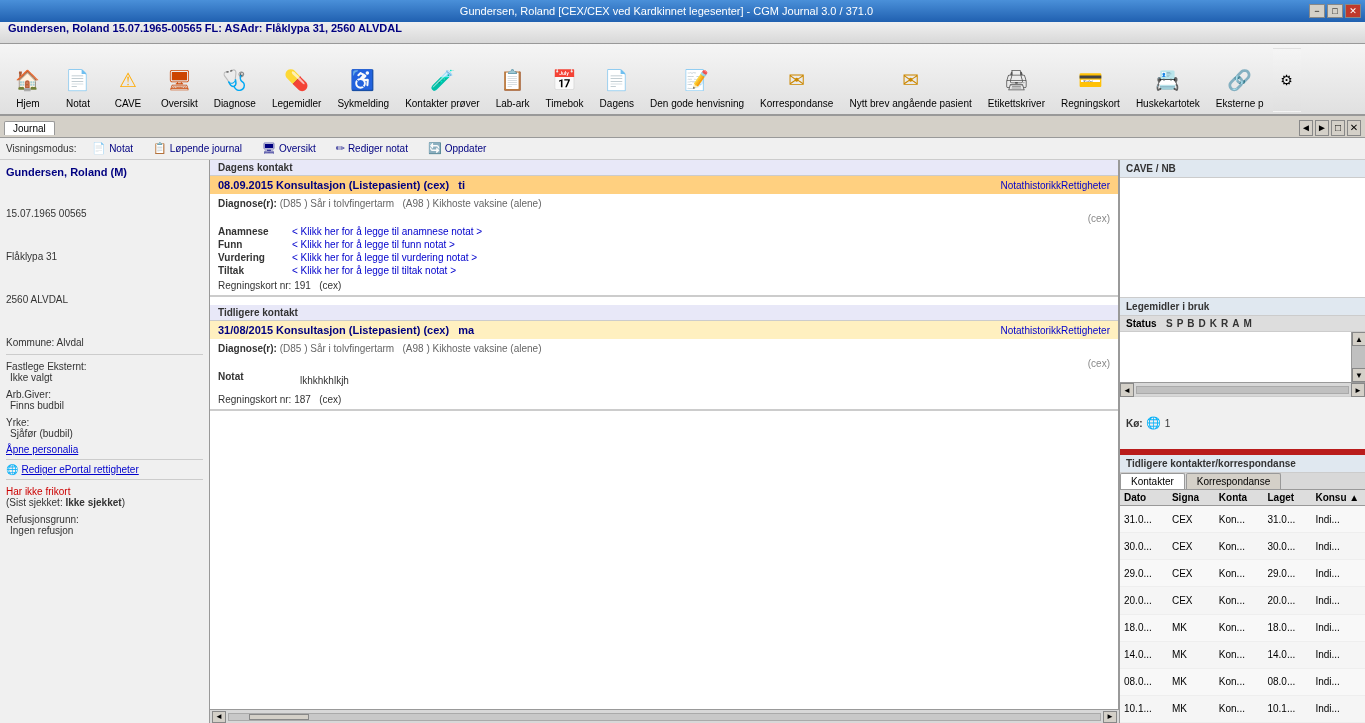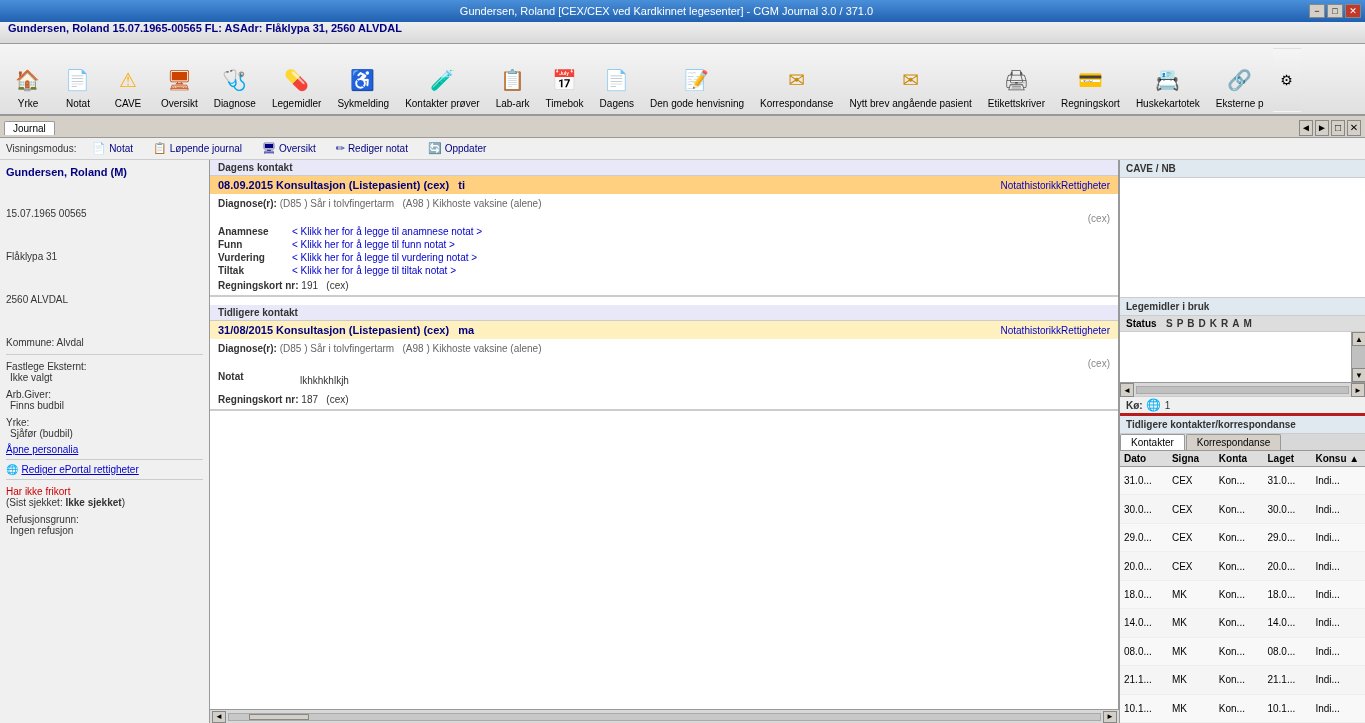--- a/index.html
+++ b/index.html
@@ -176,21 +176,21 @@
     .diagnosis-row { font-size: 10px; color: #333; margin-bottom: 4px; }
     .diagnosis-bold { font-weight: bold; }
     .diagnosis-codes { color: #666; }
     .cex-badge { color: #888; font-size: 10px; text-align: right; margin-bottom: 2px; }
 
     .section-row { display: flex; gap: 4px; margin-bottom: 2px; }
     .section-name { font-weight: bold; font-size: 10px; color: #333; min-width: 70px; }
     .section-content { color: #0000cc; font-size: 10px; cursor: pointer; }
 
     .regning-row { font-size: 10px; color: #333; margin-top: 4px; }
-    .regning-bold { font-weight: bold; }
+    .regning-bold { font-weight: normal; }
 
     
     .h-scroll {
       height: 14px;
       background: #d8d8d8;
       border-top: 1px solid #999;
       display: flex;
       align-items: center;
       padding: 0 2px;
     }
@@ -234,22 +234,22 @@
     }
     .col-status { width: 40px; }
     .col-spbdkram { flex: 1; display: flex; gap: 4px; }
     .col-letter { cursor: pointer; color: #333; }
     .legemidler-content { height: 50px; background: white; overflow-y: auto; position: relative; }
 
     
     .ko-section {
       display: flex;
       align-items: center;
-      padding: 1px 6px;
-      border-bottom: 3px solid #b91c1c;
+      padding: 19px 6px;
+      border-bottom: 6px solid #b91c1c;
       background: #f0f0f0;
     }
     .ko-text { font-size: 10px; color: #333; font-weight: bold; margin-right: 4px; }
     .ko-globe { color: #2266cc; font-size: 12px; margin-right: 3px; }
     .ko-number { font-size: 10px; color: #333; }
 
     
     .kontakter-section { flex: 1; display: flex; flex-direction: column; overflow: hidden; }
     .kontakter-header-bar {
       background: #e0e8f0;
@@ -329,21 +329,21 @@
   </div>
 </div>
 
 <div class="patient-bar">
   <span>Gundersen, Roland 15.07.1965-00565 FL: ASAdr: Flåklypa 31, 2560 ALVDAL</span>
 </div>
 
 <div class="toolbar" id="toolbar-container">
     <div class="toolbar-item">
     <div class="toolbar-icon" style="color:#cc4400;">🏠</div>
-    <div class="toolbar-label">Yrke</div>
+    <div class="toolbar-label">Hjem</div>
   </div>
     <div class="toolbar-item">
     <div class="toolbar-icon" style="color:#ffaa00;">📄</div>
     <div class="toolbar-label">Notat</div>
   </div>
     <div class="toolbar-item">
     <div class="toolbar-icon" style="color:#ffaa00;">⚠</div>
     <div class="toolbar-label">CAVE</div>
   </div>
     <div class="toolbar-item">
@@ -667,27 +667,20 @@
                 <td>Indi...</td>
               </tr>
               <tr>
                 <td>08.0...</td>
                 <td>MK</td>
                 <td>Kon...</td>
                 <td>08.0...</td>
                 <td>Indi...</td>
               </tr>
               <tr>
-                <td>21.1...</td>
-                <td>MK</td>
-                <td>Kon...</td>
-                <td>21.1...</td>
-                <td>Indi...</td>
-              </tr>
-              <tr>
                 <td>10.1...</td>
                 <td>MK</td>
                 <td>Kon...</td>
                 <td>10.1...</td>
                 <td>Indi...</td>
               </tr>
             </tbody>
         </table>
       </div>
     </div>

